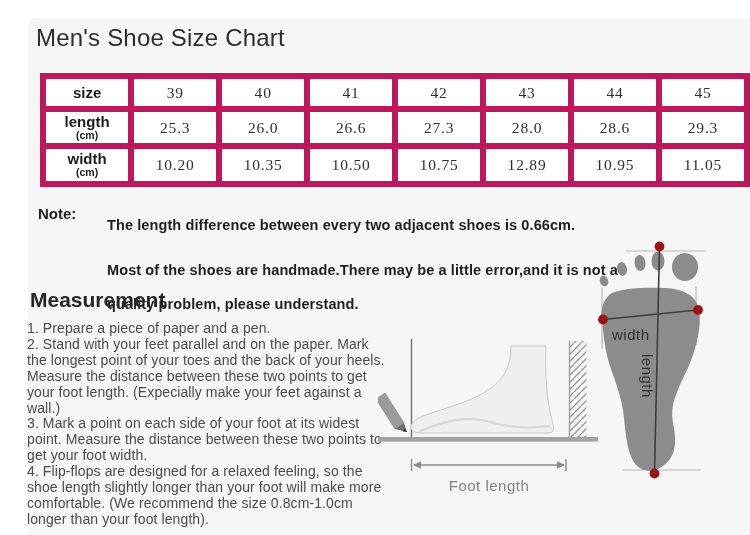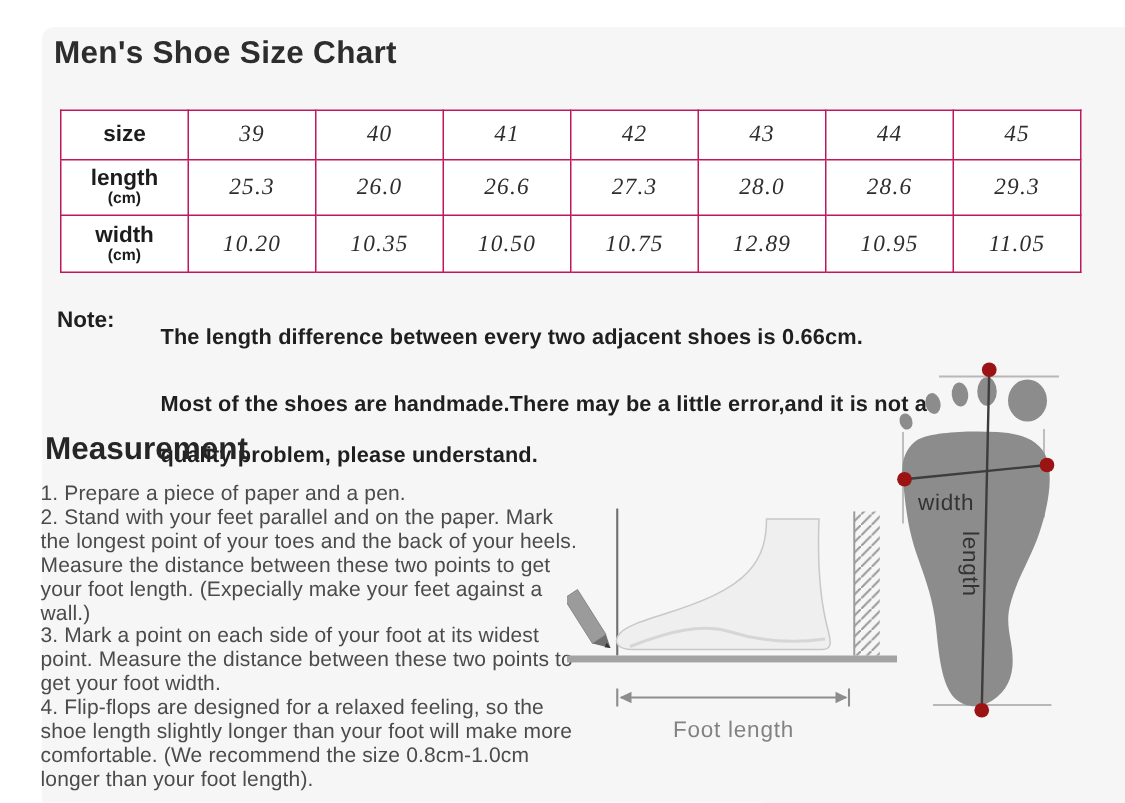--- a/index.html
+++ b/index.html
@@ -1,27 +1,27 @@
 <!DOCTYPE html>
 <html><head>
 <meta charset="utf-8">
 <style>
   html,body{margin:0;padding:0;}
   body{width:750px;height:535px;background:#ffffff;font-family:"Liberation Sans",sans-serif;}
   .page{position:relative;width:750px;height:535px;overflow:hidden;background:#ffffff;}
   .panel{position:absolute;left:28px;top:18px;width:722px;height:517px;background:#f6f6f6;border-top-left-radius:8px;}
-  .title{position:absolute;left:36px;top:24px;margin:0;font-size:21px;font-weight:bold;color:#2d2d2d;letter-spacing:.2px;}
+  .title{position:absolute;left:36px;top:24px;margin:0;font-size:24px;font-weight:normal;color:#2d2d2d;letter-spacing:.2px;}
   table.size-table{position:absolute;left:40px;top:73px;border-collapse:collapse;table-layout:fixed;background:#ffffff;}
-  table.size-table td,table.size-table th{border:1px solid #be185d;width:84px;text-align:center;vertical-align:middle;padding:0;}
+  table.size-table td,table.size-table th{border:6px solid #be185d;width:84px;text-align:center;vertical-align:middle;padding:0;}
   tr.hdr-row{height:33px;}
   tr.len-row{height:37px;}
   tr.wid-row{height:38px;}
   th .rh-label{display:block;font-size:15px;font-weight:bold;color:#1c1c1c;line-height:1.05;}
   th .rh-unit{display:block;font-size:10.5px;font-weight:bold;color:#1c1c1c;line-height:1.1;}
-  td.val{font-family:"Liberation Serif",serif;font-size:15.5px;color:#2e2e2e;letter-spacing:.8px;font-weight:normal;font-style:italic;}
+  td.val{font-family:"Liberation Serif",serif;font-size:15.5px;color:#2e2e2e;letter-spacing:.8px;font-weight:normal;}
   .note-row{position:absolute;left:38px;top:197px;display:flex;}
   .note-label{width:58px;font-size:15px;font-weight:bold;color:#1f1f1f;line-height:34px;}
   .note-text{width:560px;font-size:14.5px;font-weight:bold;color:#1f1f1f;line-height:34px;letter-spacing:.1px;}
   .note-text p{margin:11px;}
   .measure-title{position:absolute;left:30px;top:288px;margin:0;font-size:21px;font-weight:bold;color:#262626;}
   .steps{position:absolute;left:27px;top:321px;width:362px;font-size:14px;line-height:15.9px;color:#4b4b4b;letter-spacing:.1px;}
   .steps p{margin:0;}
   svg.diagram{position:absolute;left:378px;top:228px;}
   svg text{font-family:"Liberation Sans",sans-serif;}
 </style>

